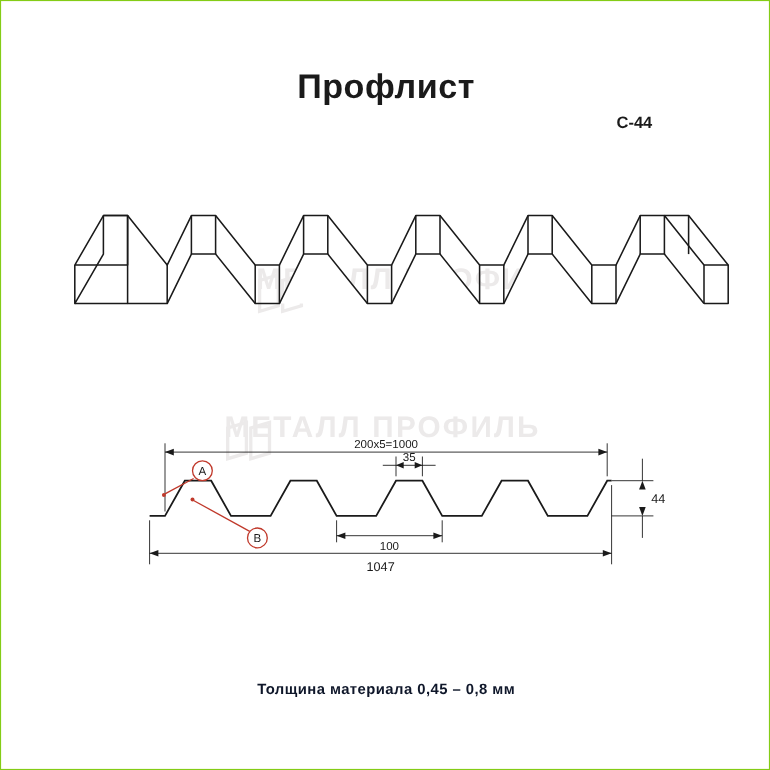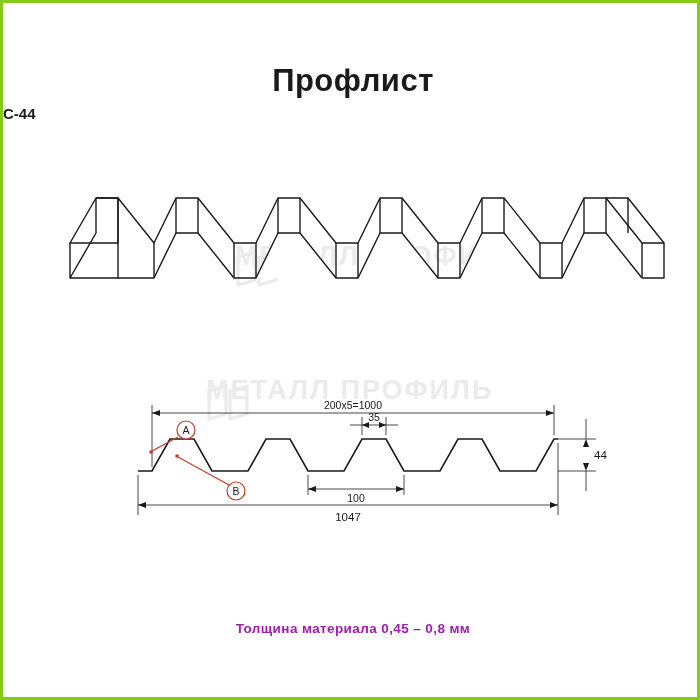--- a/index.html
+++ b/index.html
@@ -11,54 +11,54 @@
     width: 700px;
     height: 700px;
     font-family: "Liberation Sans", sans-serif;
     color: #222222;
     position: relative;
     overflow: hidden;
   }
   .page {
     position: absolute;
     inset: 0;
-    border: 3px solid #84cc16;
+    border: 1px solid #84cc16;
     box-sizing: border-box;
   }
   .title {
     position: absolute;
     top: 60px;
     left: 0;
     width: 700px;
     text-align: center;
     font-size: 31px;
     font-weight: bold;
     letter-spacing: 0.5px;
     color: #1a1a1a;
   }
   .subtitle {
     position: absolute;
     top: 102px;
     left: 0;
     width: 592px;
-    text-align: left;
+    text-align: right;
     font-size: 15px;
     font-weight: bold;
     color: #1a1a1a;
   }
   .footer-note {
     position: absolute;
     top: 618px;
     left: 0;
     width: 700px;
     text-align: center;
     font-size: 13.5px;
     font-weight: bold;
     letter-spacing: 0.4px;
-    color: #a21caf;
+    color: #0f172a;
   }
   .iso-wrap {
     position: absolute;
     top: 165px;
     left: 55px;
     width: 595px;
     height: 150px;
   }
   .section-wrap {
     position: absolute;

